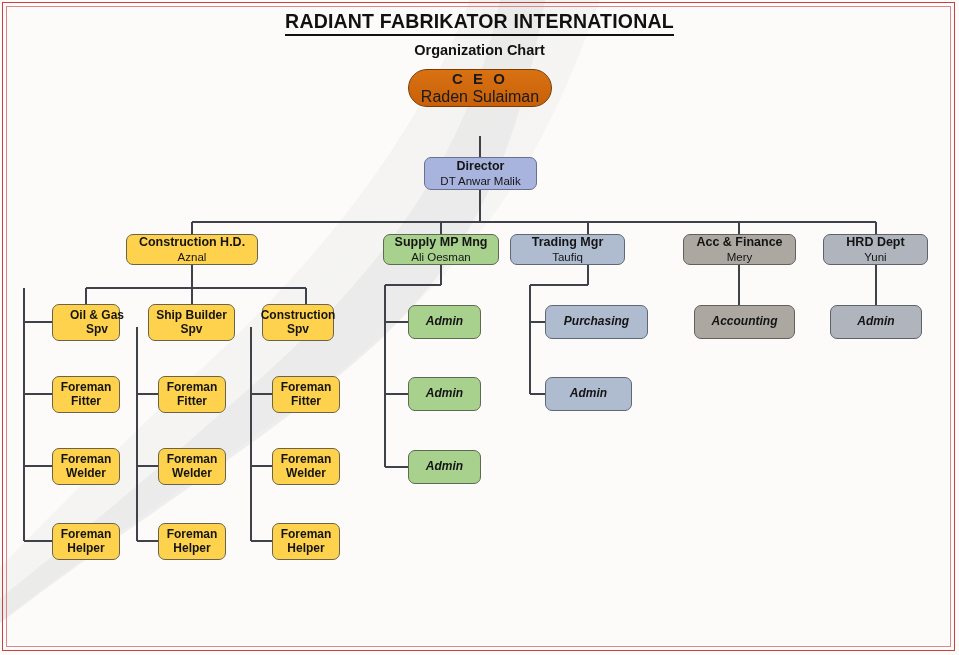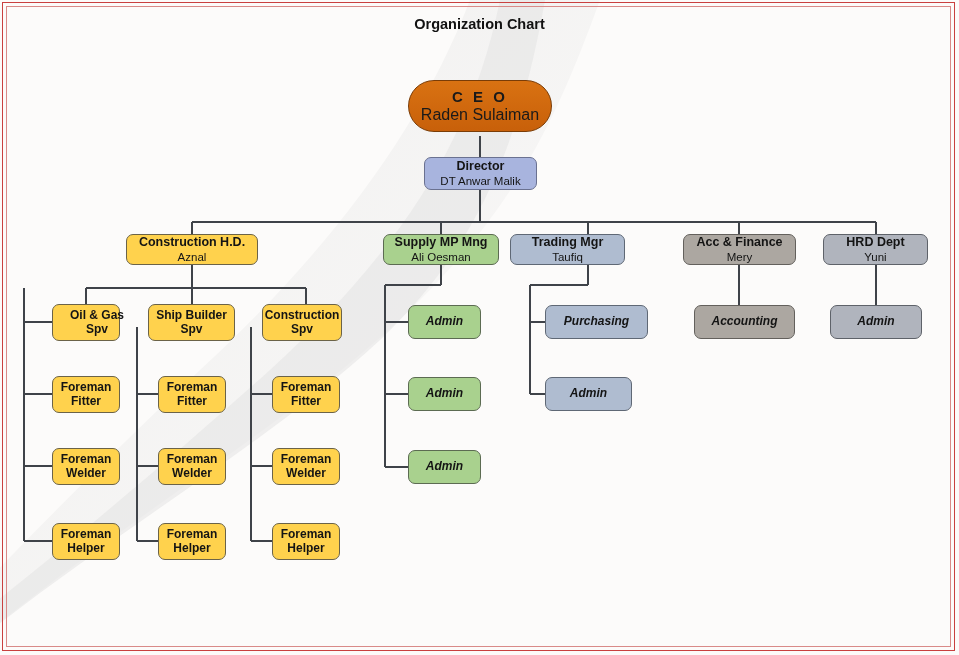--- a/index.html
+++ b/index.html
@@ -143,20 +143,21 @@
       </linearGradient>
     </defs>
     <path d="M -40 655 C 120 520 300 420 420 300 C 520 200 560 110 600 0 L 470 0 C 420 130 330 250 200 370 C 110 455 20 545 -40 610 Z" fill="url(#swgrad)" opacity="0.75"></path>
     <path d="M -40 655 C 100 540 260 450 380 340 C 480 245 520 140 545 0 L 500 0 C 470 150 390 260 270 370 C 170 460 50 560 -40 630 Z" fill="#e2e2e2" opacity="0.5"></path>
   </svg>
 
   <div class="frame-outer"></div>
   <div class="frame-inner"></div>
 
   <div class="title-wrap">
+    <div class="main-title">RADIANT FABRIKATOR INTERNATIONAL</div>
     <div class="sub-title">Organization Chart</div>
   </div>
 
   <svg class="connectors" viewBox="0 0 959 655" xmlns="http://www.w3.org/2000/svg" stroke="#3f4349" stroke-width="1.8" fill="none" shape-rendering="crispEdges">
 
     <line x1="480" y1="136" x2="480" y2="157"></line>
 
     <line x1="480" y1="190" x2="480" y2="222"></line>
     <line x1="192" y1="222" x2="876" y2="222"></line>
     <line x1="192" y1="222" x2="192" y2="234"></line>
@@ -198,21 +199,21 @@
     <line x1="530" y1="285" x2="588" y2="285"></line>
     <line x1="530" y1="285" x2="530" y2="394"></line>
     <line x1="530" y1="322" x2="545" y2="322"></line>
     <line x1="530" y1="394" x2="545" y2="394"></line>
 
     <line x1="739" y1="265" x2="739" y2="305"></line>
 
     <line x1="876" y1="265" x2="876" y2="305"></line>
   </svg>
 
-  <div class="node n-ceo" style="left:408px; top:80px; width:144px; height:52px;">
+  <div class="node n-ceo" style="left:408px; top:69px; width:144px; height:38px;">
     <span class="role">C E O</span>
     <span class="person">Raden Sulaiman</span>
   </div>
 
   <div class="node n-director" style="left:424px; top:157px; width:113px; height:33px;">
     <span class="role">Director</span>
     <span class="person">DT Anwar Malik</span>
   </div>
 
   <div class="node n-yellow" style="left:126px; top:234px; width:132px; height:31px;">
@@ -243,21 +244,21 @@
   <div class="node n-yellow sub" style="left:52px; top:304px; width:68px; height:37px;padding-left:22px;">
     <span class="role">Oil &amp; Gas</span>
     <span class="role">Spv</span>
   </div>
 
   <div class="node n-yellow sub" style="left:148px; top:304px; width:87px; height:37px;">
     <span class="role">Ship Builder</span>
     <span class="role">Spv</span>
   </div>
 
-  <div class="node n-yellow sub" style="left:262px; top:304px; width:80px; height:37px;">
+  <div class="node n-yellow sub" style="left:262px; top:304px; width:72px; height:37px;">
     <span class="role">Construction</span>
     <span class="role">Spv</span>
   </div>
 
   <div class="node n-yellow sub" style="left:52px; top:376px; width:68px; height:37px;">
     <span class="role">Foreman</span>
     <span class="role">Fitter</span>
   </div>
   <div class="node n-yellow sub" style="left:52px; top:448px; width:68px; height:37px;">
     <span class="role">Foreman</span>

